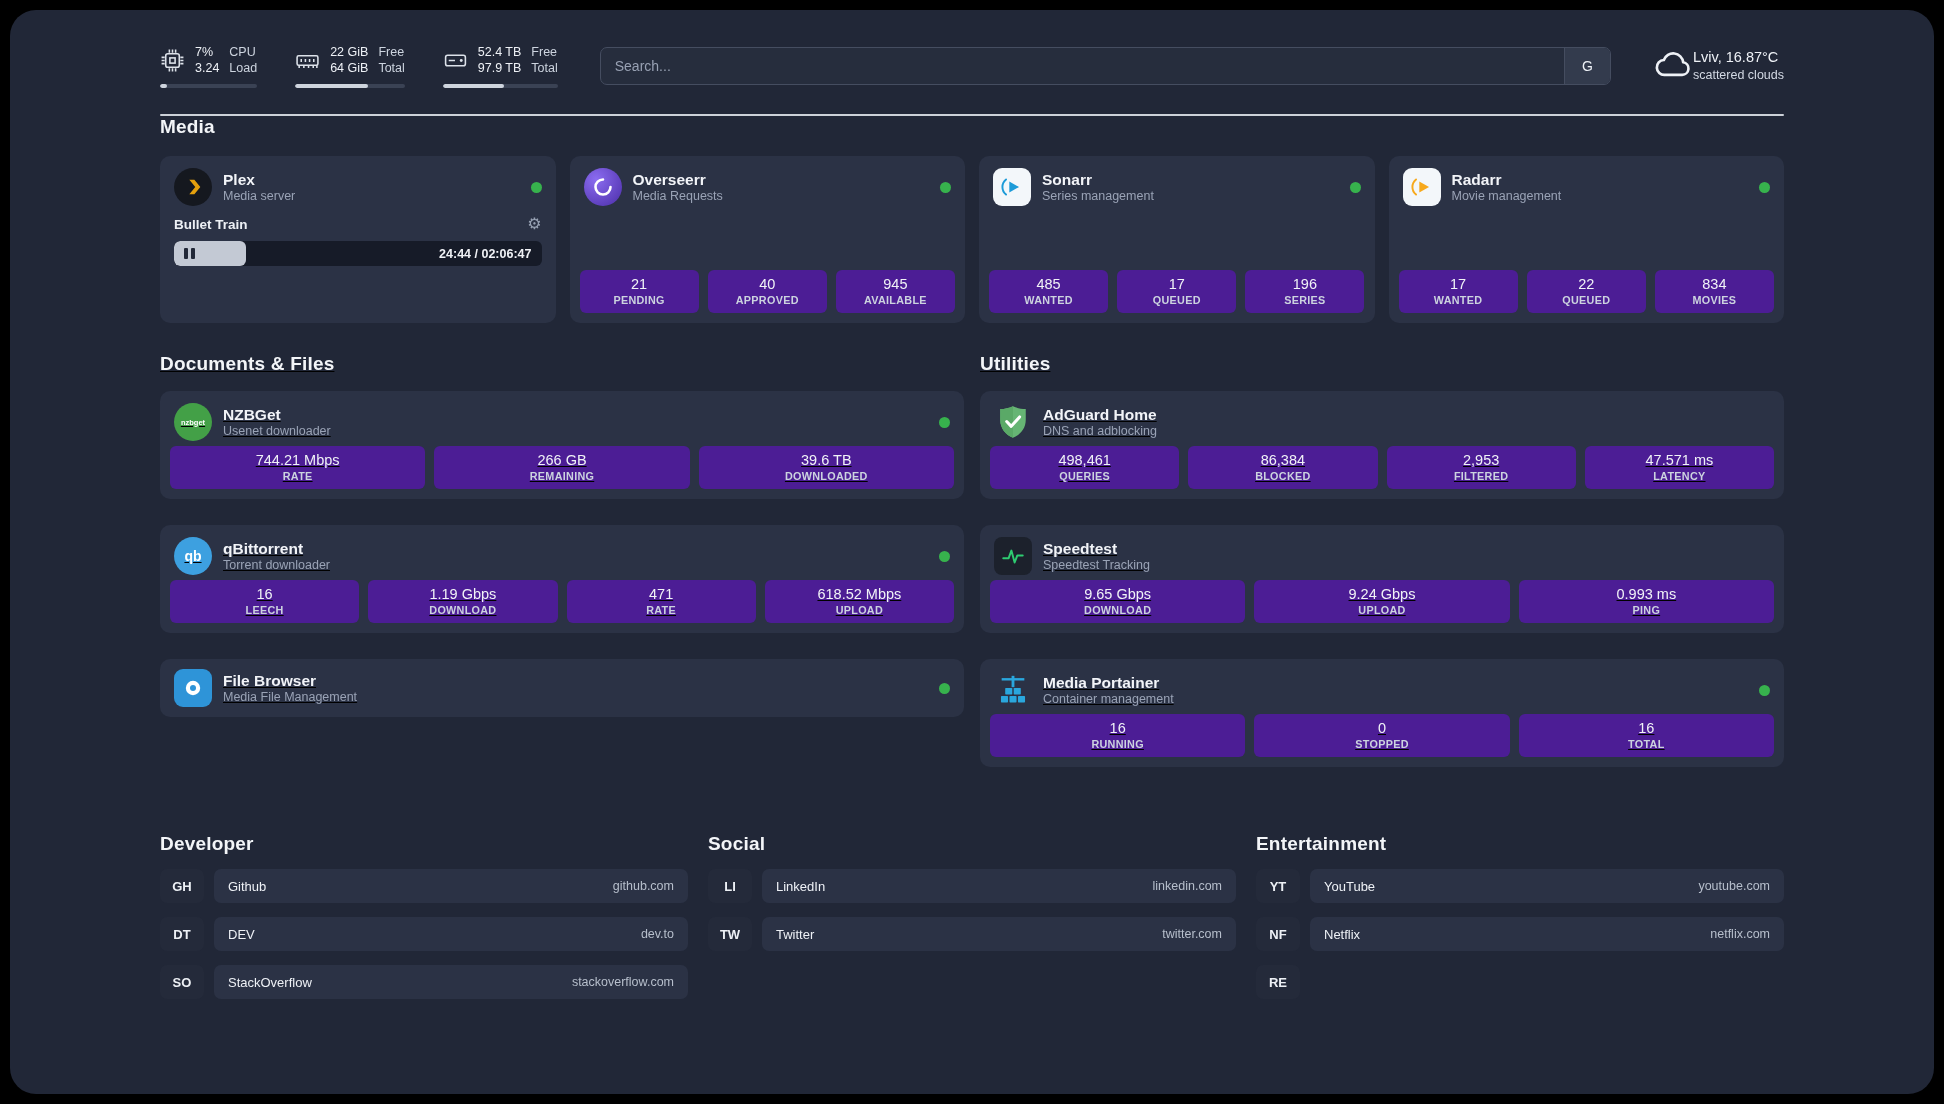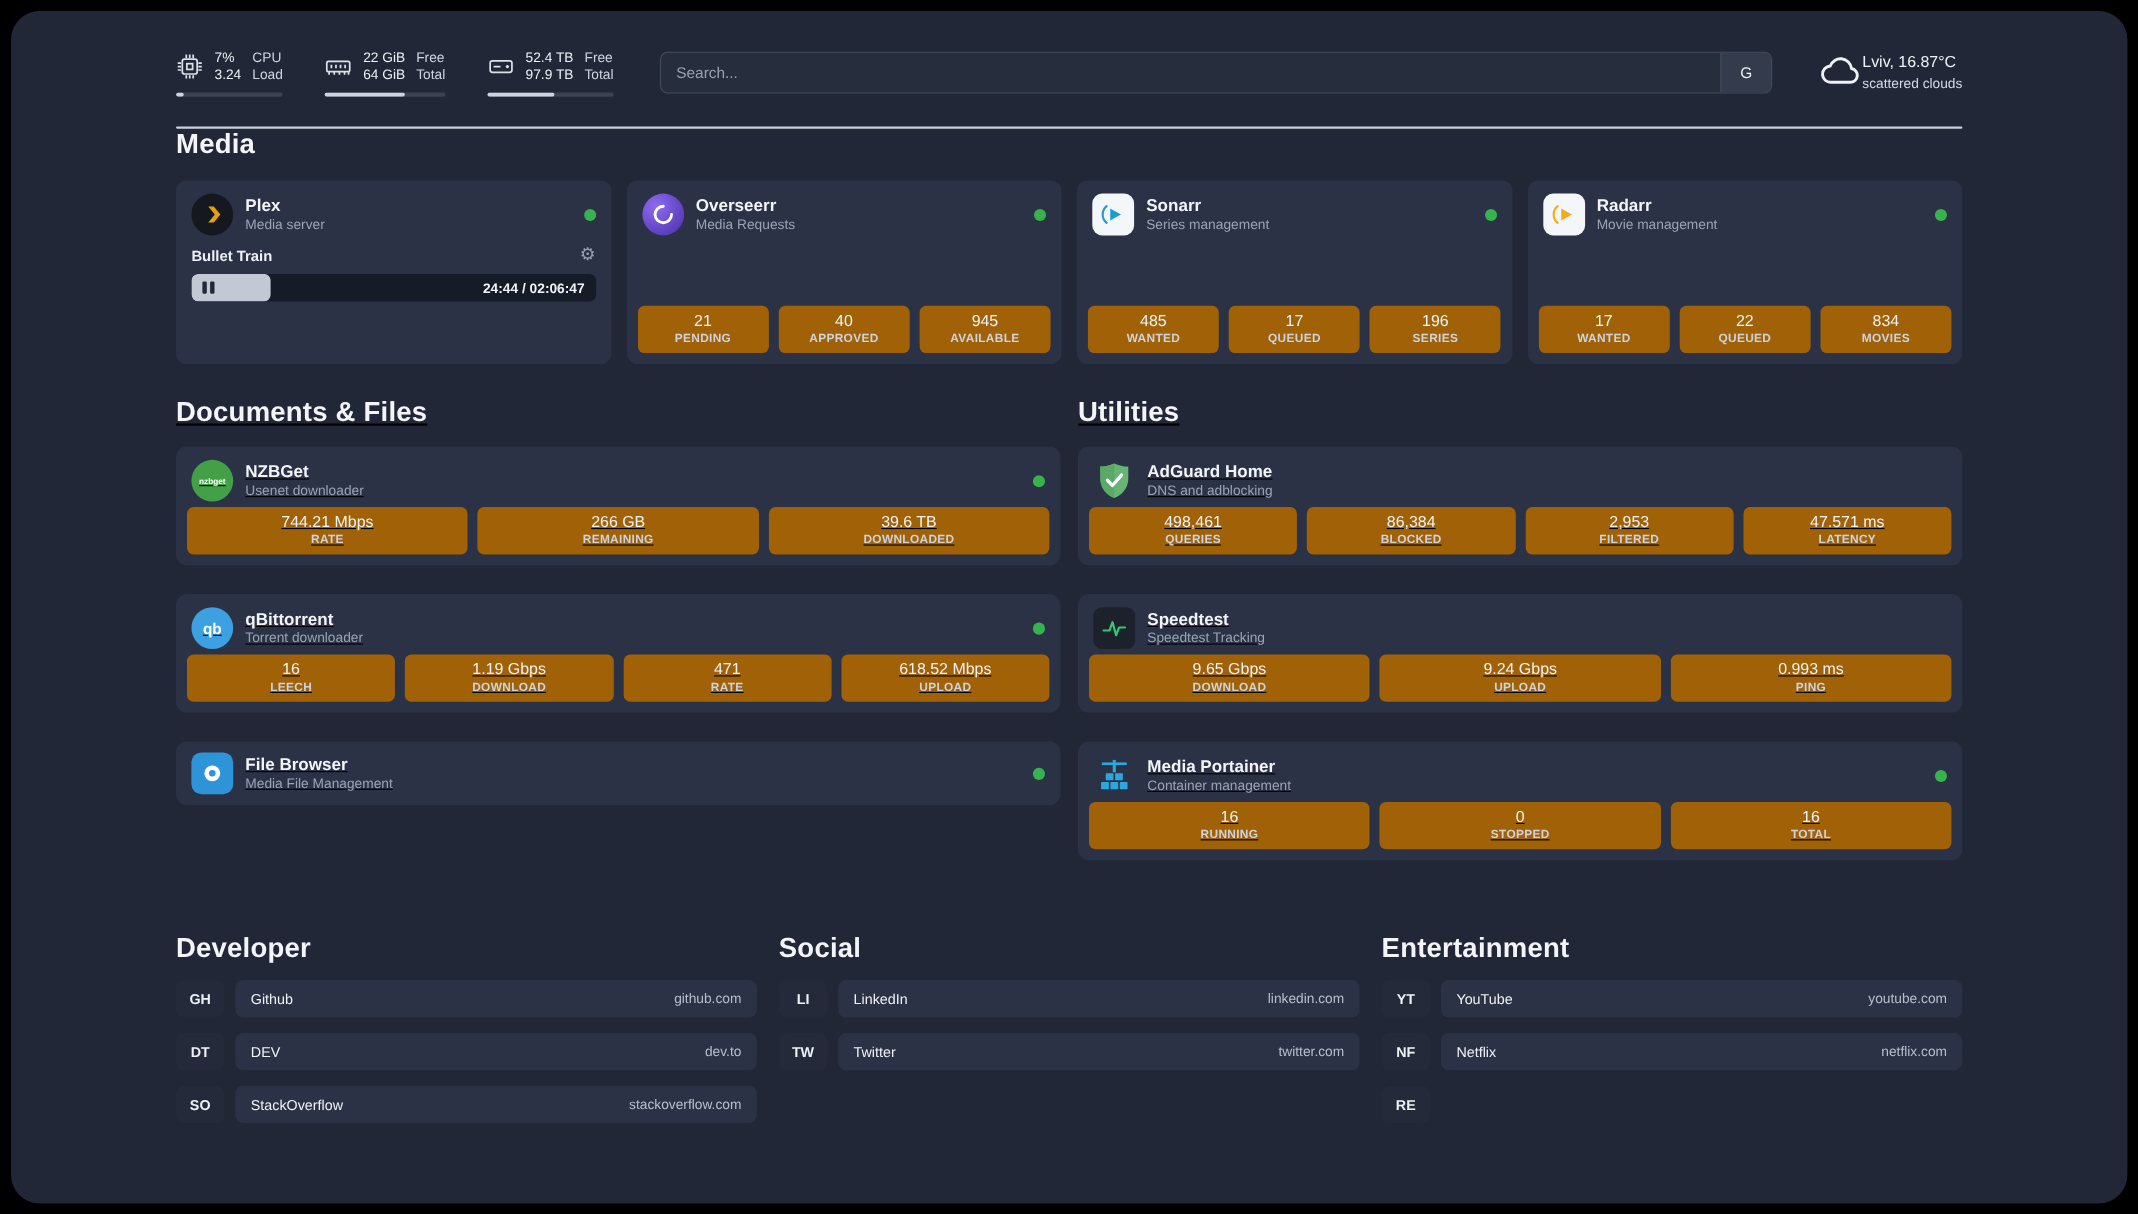--- a/index.html
+++ b/index.html
@@ -41,39 +41,39 @@
   }
 
   .weather { display:flex; align-items:center; gap:0; }
   .wtext { display:flex; flex-direction:column; line-height:1.35; }
   .wmain { font-size:14.5px; color:#eef1f6; }
   .wcond { font-size:12.5px; color:#d3d9e4; }
 
   .divider { height:2px; background:#dfe4ea; opacity:.9; margin-top:26px; border-radius:1px; }
 
   
-  h2.section { font-size:25px; font-weight:600; color:#f3f5f8; margin:0; letter-spacing:.2px; }
+  h2.section { font-size:19px; font-weight:600; color:#f3f5f8; margin:0; letter-spacing:.2px; }
   .media-head { margin-top:60px; }
   .media-grid { display:grid; grid-template-columns:repeat(4,1fr); gap:14px; margin-top:18px; }
 
   .card { background:#2b3245; border-radius:10px; display:flex; flex-direction:column; }
   .card.h130 { height:167px; }
   .card.h108 { height:108px; }
   .card.h58  { height:58px; justify-content:center; }
   .card-header { display:flex; align-items:center; gap:11px; padding:12px 14px 0; cursor:pointer; }
   .card.h58 .card-header { padding:0 14px; }
   .titles { display:flex; flex-direction:column; line-height:1.25; }
   .app-title { font-size:15.5px; font-weight:600; color:#f2f4f8; }
   .app-sub { font-size:12.5px; color:#9aa3b6; }
   .dot { width:11px; height:11px; border-radius:50%; background:#37b24d; margin-left:auto; }
 
   .tiles { display:grid; gap:9px; padding:0 10px 10px; margin-top:auto; }
   .tiles.c3 { grid-template-columns:repeat(3,1fr); }
   .tiles.c4 { grid-template-columns:repeat(4,1fr); }
-  .tile { background:#a16207; border-radius:6px; text-align:center; padding:6px 4px 7px; }
+  .tile { background:#4c1d95; border-radius:6px; text-align:center; padding:6px 4px 7px; }
   .tval { font-size:14.5px; color:#f1f3f7; }
   .tlab { font-size:10.8px; font-weight:700; color:#ccd3df; margin-top:2px; letter-spacing:.3px; }
 
   .appicon { width:38px; height:38px; border-radius:9px; display:flex; align-items:center; justify-content:center; flex:0 0 auto; }
   .round { border-radius:50%; }
   .ic-plex { background:#15181f; }
   .ic-overseerr { background:radial-gradient(circle at 32% 30%, #8b6cf0, #4b2da8); }
   .ic-white { background:#f3f7fa; }
   .ic-nzbget { background:#43a047; color:#fff; font-size:7.5px; font-weight:700; }
   .ic-qb { background:#3da0e0; color:#fff; font-size:14px; font-weight:700; }

